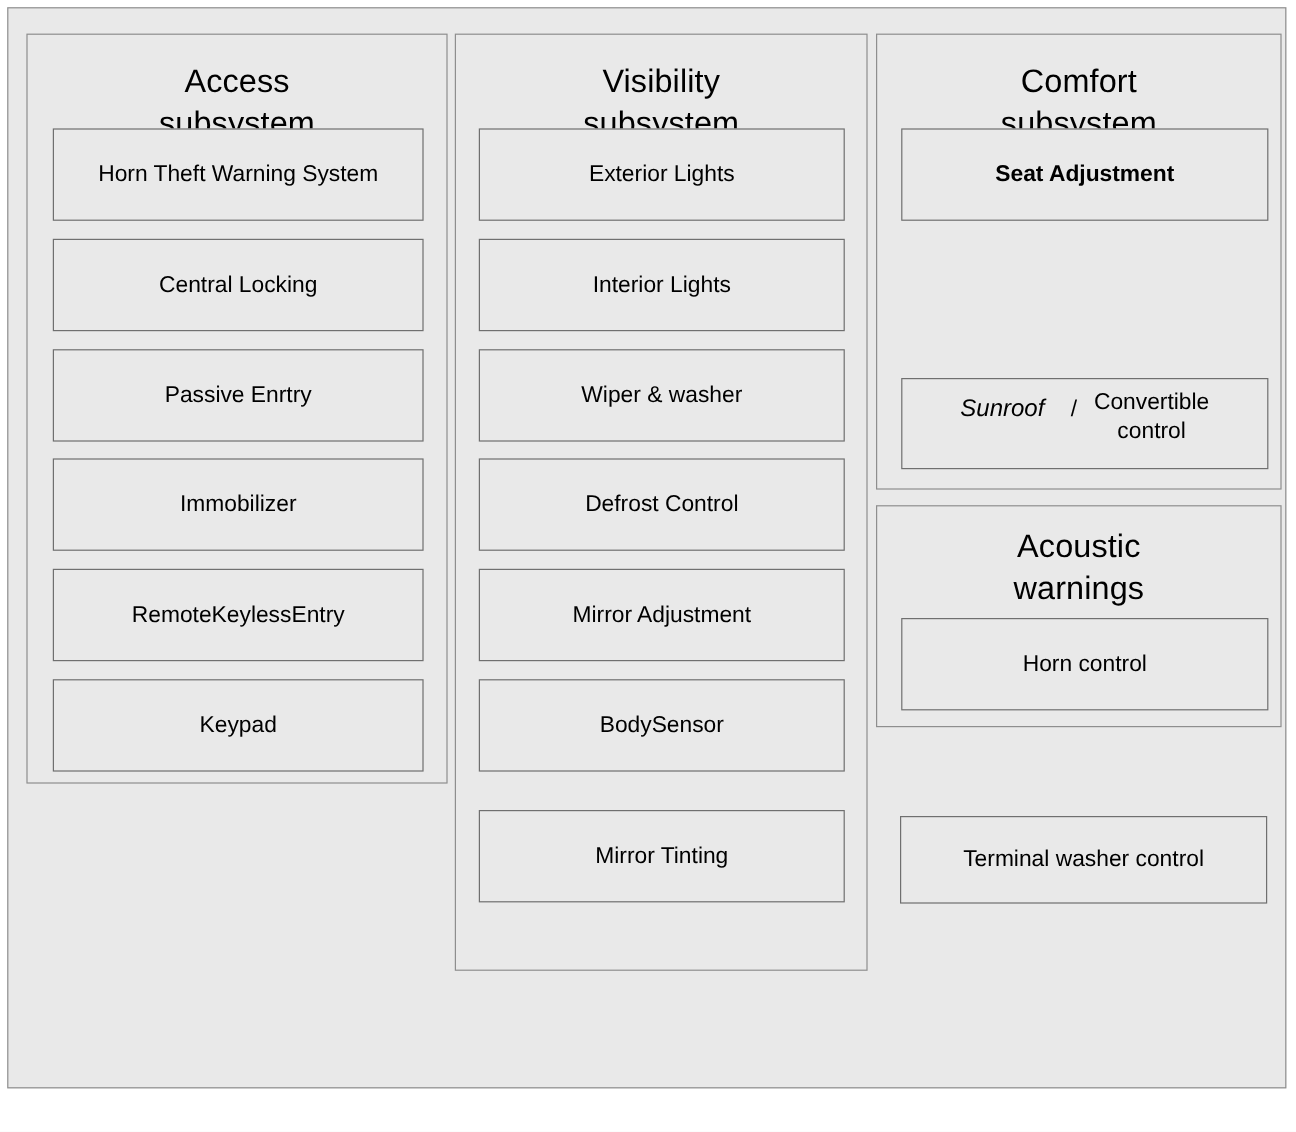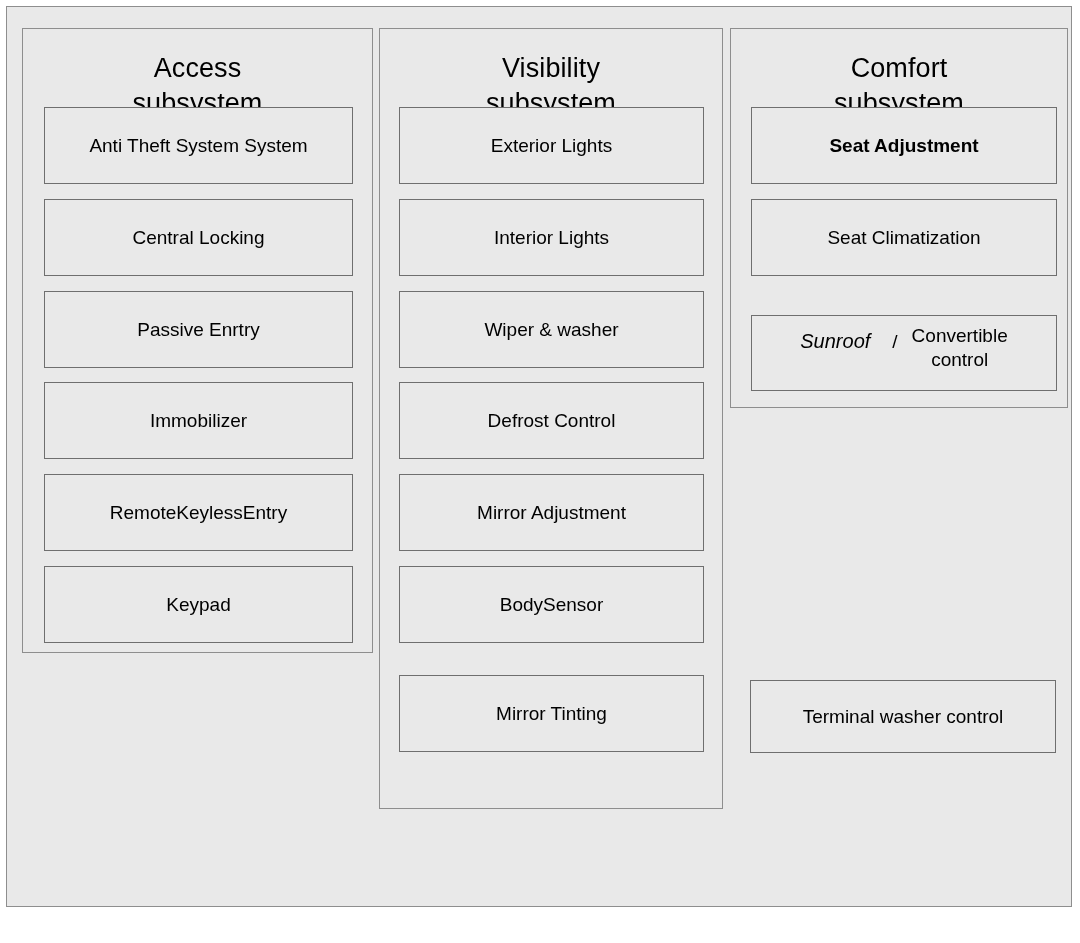--- a/index.html
+++ b/index.html
@@ -115,21 +115,21 @@
 
 <div id="canvas">
 
   <div class="outer-frame"></div>
 
   <div class="group-box" style="left:22px; top:28px; width:351px; height:625px;">
     <div class="group-title" style="top:22px;">Access
 subsystem</div>
 
     <div class="item-box" style="left:21px; top:78px; width:309px; height:77px;">
-      <span class="item-label">Anti Theft System System</span>
+      <span class="item-label">Horn Theft Warning System</span>
     </div>
     <div class="item-box" style="left:21px; top:170px; width:309px; height:77px;">
       <span class="item-label">Central Locking</span>
     </div>
     <div class="item-box" style="left:21px; top:262px; width:309px; height:77px;">
       <span class="item-label">Passive Enrtry</span>
     </div>
     <div class="item-box" style="left:21px; top:353px; width:309px; height:77px;">
       <span class="item-label">Immobilizer</span>
     </div>
@@ -167,33 +167,38 @@
       <span class="item-label">Mirror Tinting</span>
     </div>
   </div>
 
   <div class="group-box" style="left:730px; top:28px; width:338px; height:380px;">
     <div class="group-title" style="top:22px;">Comfort
 subsystem</div>
 
     <div class="item-box" style="left:20px; top:78px; width:306px; height:77px;font-weight:bold;">
       <span class="item-label">Seat Adjustment</span>
-    </div>
-    <div class="item-box" style="left:20px; top:170px; width:306px; height:77px;">
-      <span class="item-label">Seat Climatization</span>
     </div>
 
     <div class="split-box" style="left:20px; top:286px; width:306px; height:76px;">
       <div class="split-inner">
         <span class="split-left">Sunroof</span>
         <span class="split-sep">/</span>
         <span class="split-right" style="white-space:pre-line;">Convertible
 control</span>
       </div>
     </div>
   </div>
 
+  <div class="group-box" style="left:730px; top:421px; width:338px; height:185px;">
+    <div class="group-title" style="top:16px;">Acoustic
+warnings</div>
+
+    <div class="item-box" style="left:20px; top:93px; width:306px; height:77px;">
+      <span class="item-label">Horn control</span>
+    </div>
+  </div>
 
   <div class="item-box" style="left:750px; top:680px; width:306px; height:73px;">
     <span class="item-label">Terminal washer control</span>
   </div>
 
 </div>
 
 </body></html>

